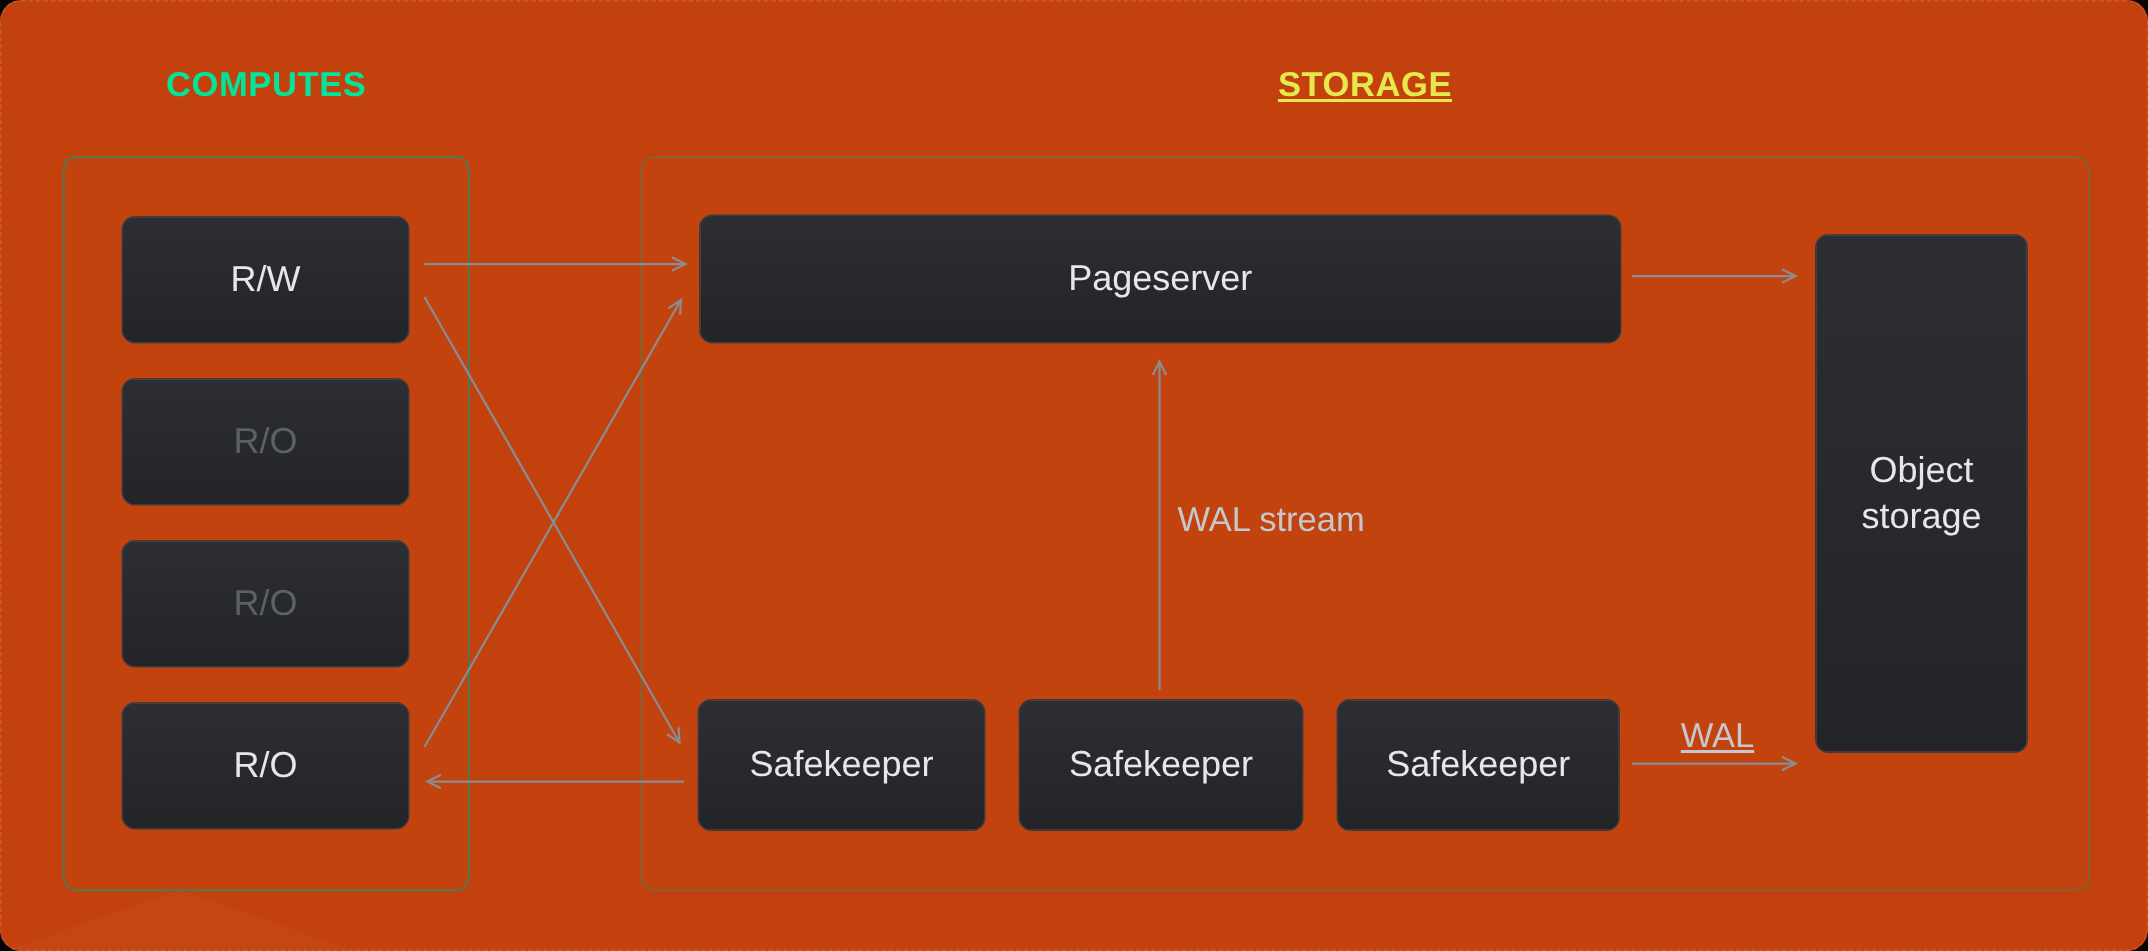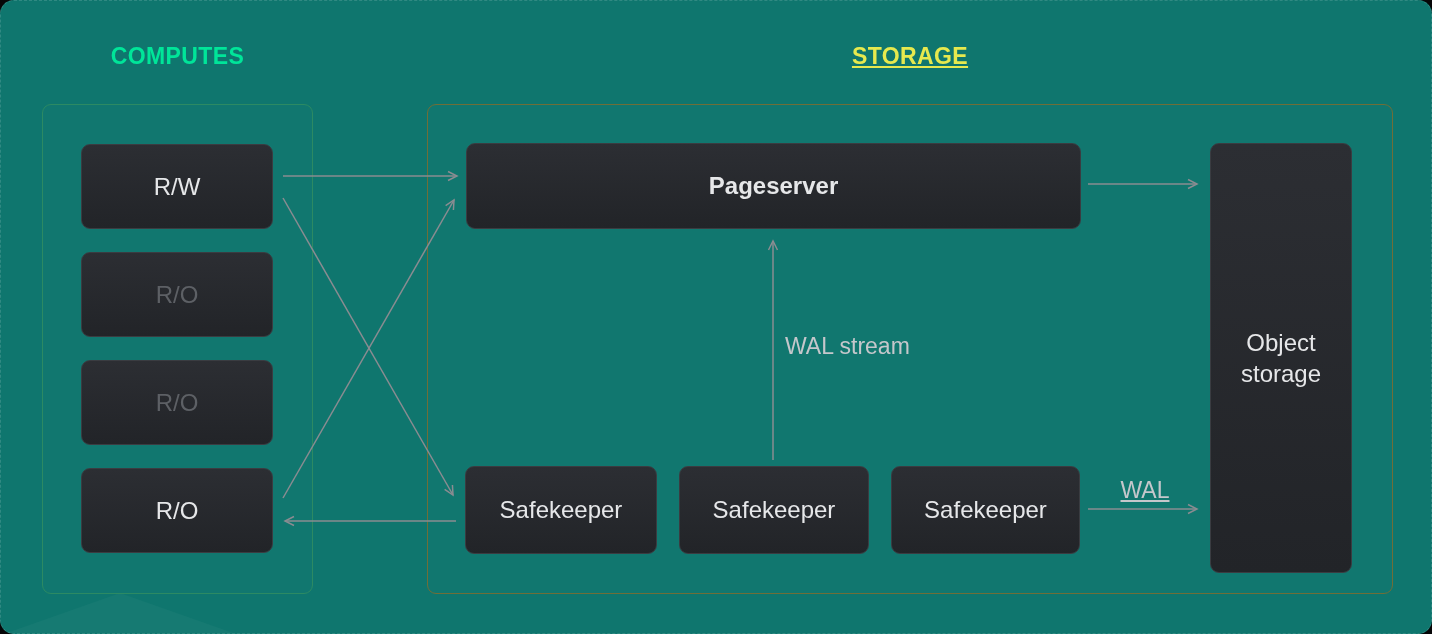--- a/index.html
+++ b/index.html
@@ -5,21 +5,21 @@
   html, body {
     margin: 0;
     padding: 0;
     background: #060607;
     font-family: "Liberation Sans", sans-serif;
   }
   .canvas {
     position: relative;
     width: 1432px;
     height: 634px;
-    background: #0f766e;
+    background: #c2410c;
     border-radius: 14px;
     box-sizing: border-box;
     border: 1px dashed rgba(255,255,255,0.14);
     overflow: hidden;
   }
   .arrows {
     position: absolute;
     left: 0; top: 0;
     width: 1432px; height: 634px;
     z-index: 2;
@@ -58,26 +58,26 @@
     color: #e6e7e9;
     font-size: 24px;
     z-index: 3;
     text-align: center;
   }
   .node.dim { color: #5d6065; }
   .node.rw  { left: 80px;  top: 143px; width: 192px; height: 85px; }
   .node.ro1 { left: 80px;  top: 251px; width: 192px; height: 85px; }
   .node.ro2 { left: 80px;  top: 359px; width: 192px; height: 85px; }
   .node.ro3 { left: 80px;  top: 467px; width: 192px; height: 85px; }
-  .node.pageserver { left: 465px; top: 142px; width: 615px; height: 86px; font-weight: bold; }
+  .node.pageserver { left: 465px; top: 142px; width: 615px; height: 86px; }
   .node.sk1 { left: 464px; top: 465px; width: 192px; height: 88px; }
   .node.sk2 { left: 678px; top: 465px; width: 190px; height: 88px; }
   .node.sk3 { left: 890px; top: 465px; width: 189px; height: 88px; }
   .node.objstore {
-    left: 1209px; top: 142px; width: 142px; height: 430px;
+    left: 1209px; top: 155px; width: 142px; height: 346px;
     line-height: 31px;
   }
   .node.objstore .wrap { width: 95px; }
   .flow-label {
     position: absolute;
     color: #c5c7cb;
     font-size: 23px;
     z-index: 3;
   }
   .flow-label.wal-stream { left: 784px; top: 332px; }

